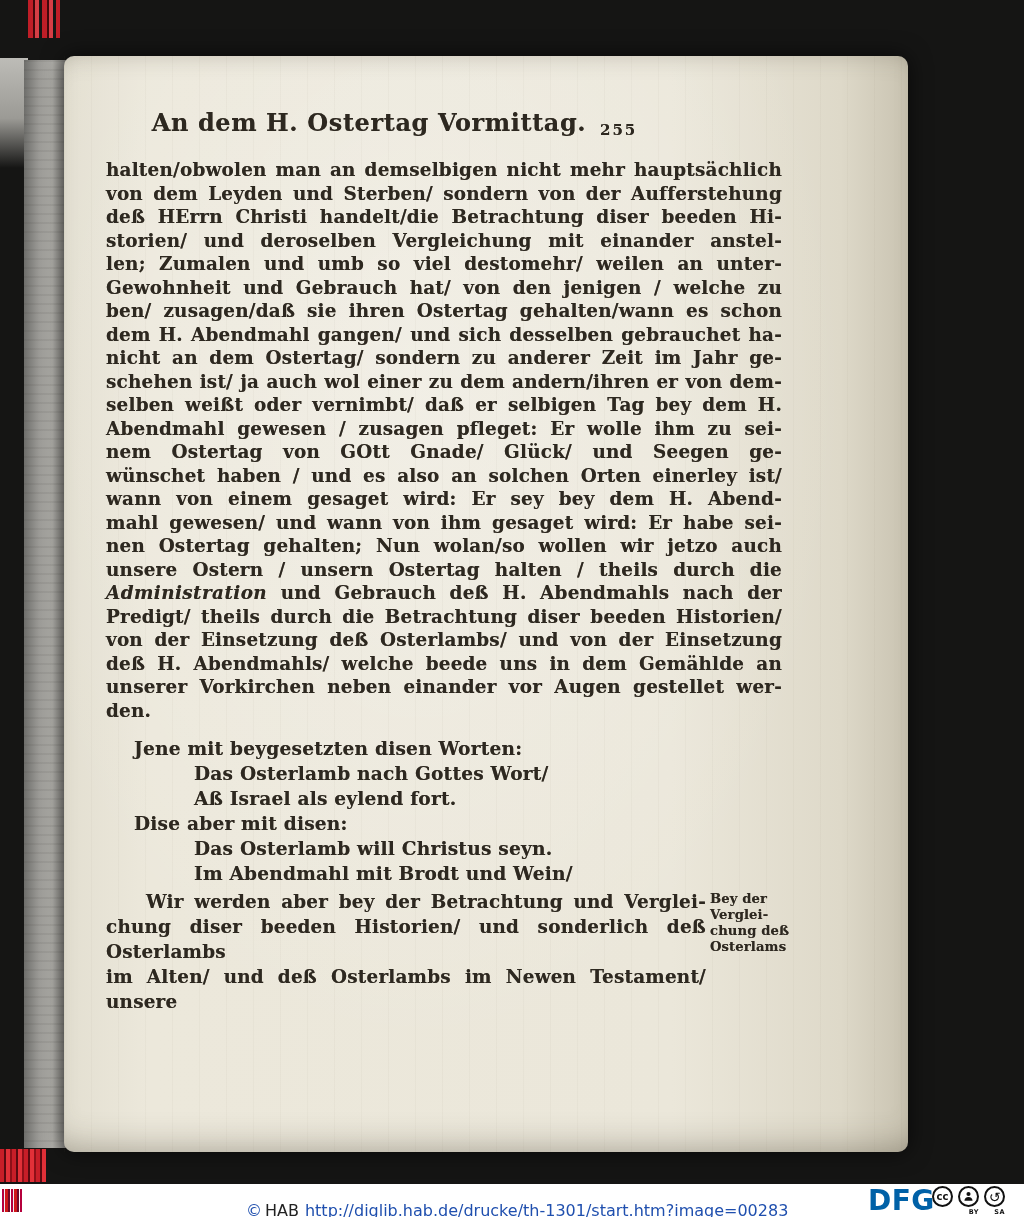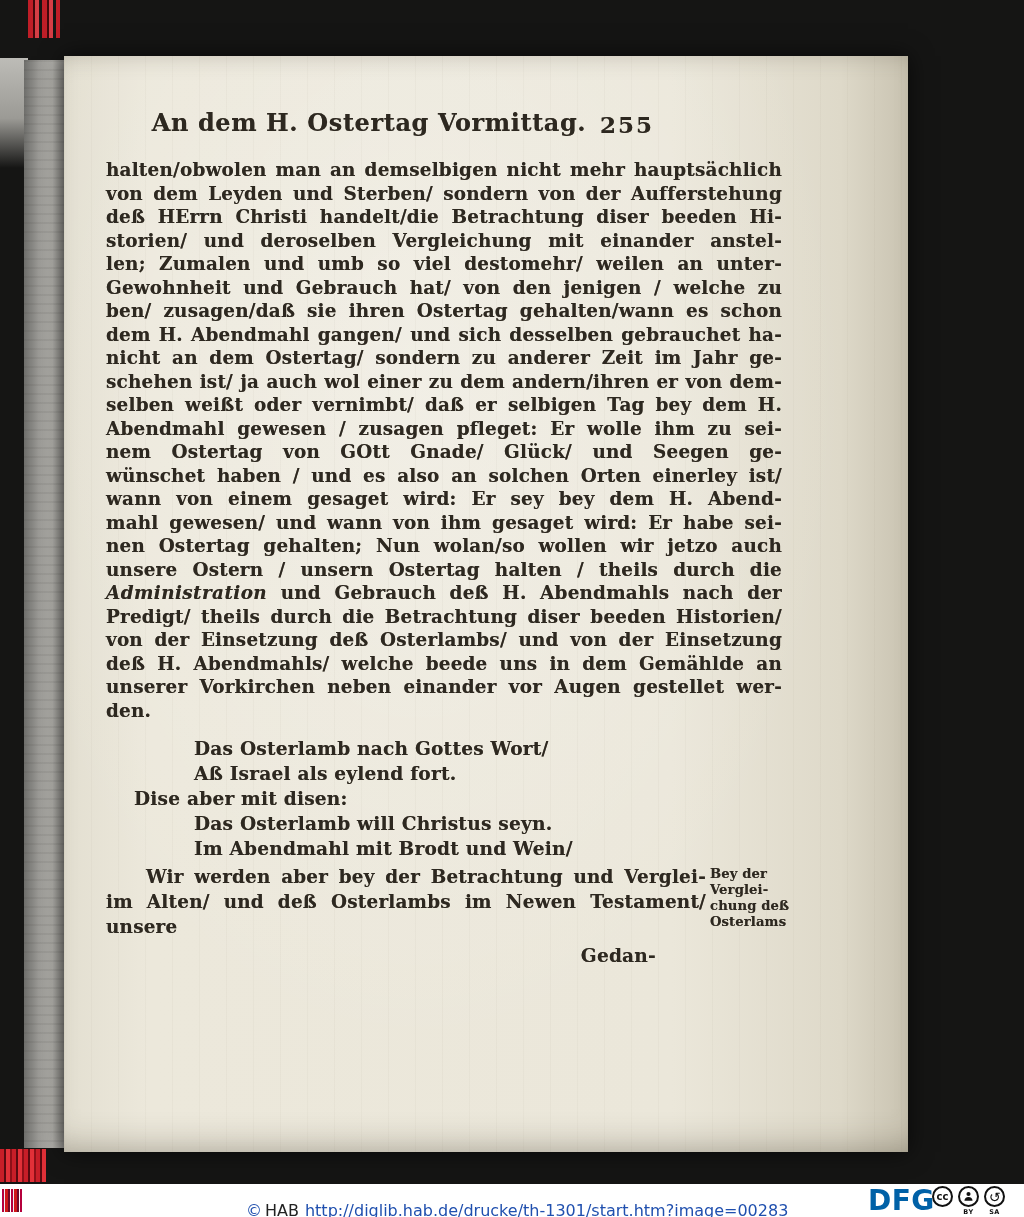--- a/index.html
+++ b/index.html
@@ -42,38 +42,39 @@
   
   .page {
     position:absolute; left:64px; top:56px; width:844px; height:1096px;
     background:
       radial-gradient(ellipse at 42% 30%, rgba(255,255,255,.30), rgba(255,255,255,0) 62%),
       linear-gradient(90deg,#e3dfd1 0%, #ece8db 10%, #ebe7da 72%, #ded9c9 92%, #c9c3b1 100%);
     box-shadow:
       inset 0 -26px 34px -24px rgba(80,74,58,.45),
       inset 0 18px 26px -22px rgba(80,74,58,.35),
       0 0 22px rgba(0,0,0,.65);
+    border-radius: 10px;
   }
   .page::before {
     content:""; position:absolute; inset:0;
     background:repeating-linear-gradient(90deg, rgba(120,110,88,.045) 0 1px, rgba(0,0,0,0) 1px 27px);
     pointer-events:none;
   }
 
   
   .textblock {
     position:absolute; left:42px; top:52px; width:676px;
     color:#2d2820; font-weight:700; letter-spacing:.2px;
     text-shadow:0 0 .4px rgba(45,35,22,.55);
   }
   .running-head {
     position:relative; height:34px; margin-bottom:16px;
     font-size:24px; text-align:center; padding-right:150px; letter-spacing:.6px;
   }
-  .pagenum { position:absolute; left:494px; top:3px; font-size:23px; letter-spacing:2px; }
+  .pagenum { position:absolute; left:494px; top:13px; font-size:15px; letter-spacing:2px; }
 
   .bline {
     font-size:18.4px; line-height:23.5px;
     text-align:justify; text-align-last:justify; -moz-text-align-last:justify;
     white-space:nowrap-off;
   }
   .bline.no-just { text-align:left; text-align-last:left; -moz-text-align-last:left; }
   .italic-word { font-style:italic; font-weight:600; letter-spacing:.4px; }
 
   .verses { margin-top:14px; }
@@ -105,21 +106,21 @@
   .attribution { position:absolute; left:246px; top:8px; font-size:16px; color:#222222; white-space:nowrap;margin-top:9px; }
   .attribution .copyright { color:#1f4fae; margin-right:3px; }
   .attribution .institution { color:#222222; margin-right:6px; font-weight:400; }
   .attribution .url { color:#1f4fae; text-decoration:none; }
   .dfg-logo {
     position:absolute; left:868px; top:0px; height:33px; line-height:33px;
     font-size:28px; font-weight:700; color:#0061a7; letter-spacing:.5px;
     font-family:"DejaVu Sans", sans-serif;
   }
   .cc-badge { position:absolute; left:932px; top:2px; display:flex; gap:5px; align-items:flex-start; }
-  .cc-col { display:flex; flex-direction:column; align-items:center; }
+  .cc-col { display:flex; flex-direction:column; align-items:flex-end; }
   .cc-circle {
     width:21px; height:21px; border-radius:50%; border:2px solid #111;
     display:flex; align-items:center; justify-content:center;
     font-size:10px; font-weight:700; color:#111; background:#fff; line-height:1;
   }
   .cc-circle.sa { font-size:14px; font-weight:400; }
   .cc-sub { font-size:6.5px; font-weight:700; color:#111; margin-top:1px; letter-spacing:.5px; }
   .person-svg { width:13px; height:13px; display:block; }
 </style>
 </head>
@@ -161,39 +162,40 @@
 
       <div class="bline"><span class="italic-word">Administration</span><span> und Gebrauch deß H. Abendmahls nach der</span></div>
 
       <div class="bline">Predigt/ theils durch die Betrachtung diser beeden Historien/</div>
       <div class="bline">von der Einsetzung deß Osterlambs/ und von der Einsetzung</div>
       <div class="bline">deß H. Abendmahls/ welche beede uns in dem Gemählde an</div>
       <div class="bline">unserer Vorkirchen neben einander vor Augen gestellet wer-</div>
       <div class="bline no-just">den.</div>
 
       <div class="verses">
+        <div class="vline ind1">Jene mit beygesetzten disen Worten:</div>
         <div class="vline ind2">Das Osterlamb nach Gottes Wort/</div>
         <div class="vline ind2">Aß Israel als eylend fort.</div>
         <div class="vline ind1">Dise aber mit disen:</div>
         <div class="vline ind2">Das Osterlamb will Christus seyn.</div>
         <div class="vline ind2">Im Abendmahl mit Brodt und Wein/</div>
       </div>
 
       <div class="closing">
         <div class="cline first">Wir werden aber bey der Betrachtung und Verglei-</div>
+        <div class="cline">chung diser beeden Historien/ und sonderlich deß Osterlambs</div>
         <div class="cline">im Alten/ und deß Osterlambs im Newen Testament/ unsere</div>
         <div class="margin-note">
           <div>Bey der</div>
           <div>Verglei-</div>
           <div>chung deß</div>
           <div>Osterlams</div>
         </div>
       </div>
 
-      <div class="catchword">Gedan-</div>
 
     </div>
   </div>
 
   <div class="footer-bar">
     <div class="mini-barcode"></div>
     <div class="attribution">
       <span class="copyright">©</span><span class="institution">HAB</span><span class="url">http://diglib.hab.de/drucke/th-1301/start.htm?image=00283</span>
     </div>
     <div class="dfg-logo">DFG</div>

